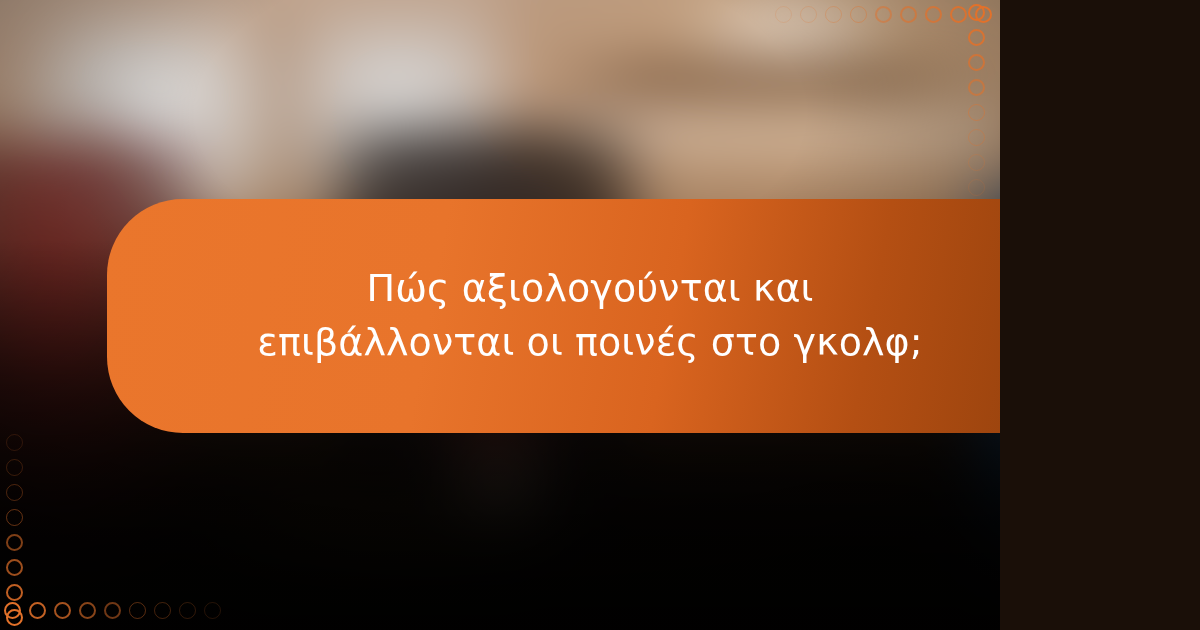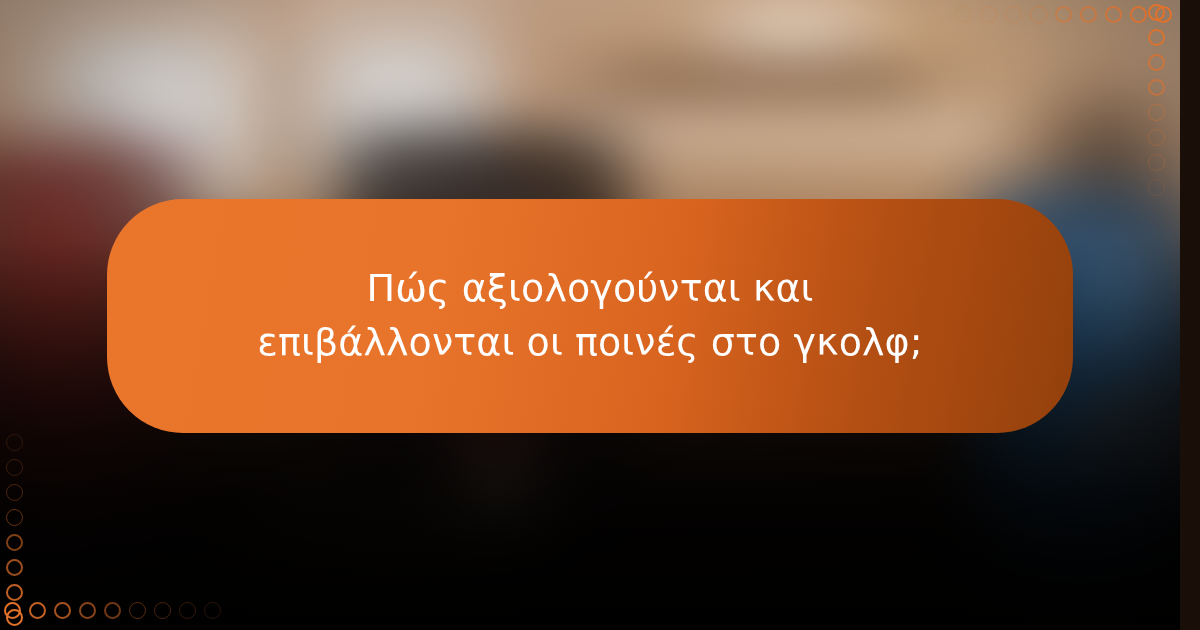--- a/index.html
+++ b/index.html
@@ -7,21 +7,21 @@
   html, body {
     width:1200px;
     height:630px;
     overflow:hidden;
     background:#1a0f08;
     font-family:"DejaVu Sans", sans-serif;
   }
 
   #stage {
     position:relative;
-    width:1180px;
+    width:1000px;
     height:630px;
     overflow:hidden;
     background:#3a2418;
     padding-left:24px;
   }
 
   
   .bg-photo {
     position:absolute;
     left:-60px; top:-60px;

